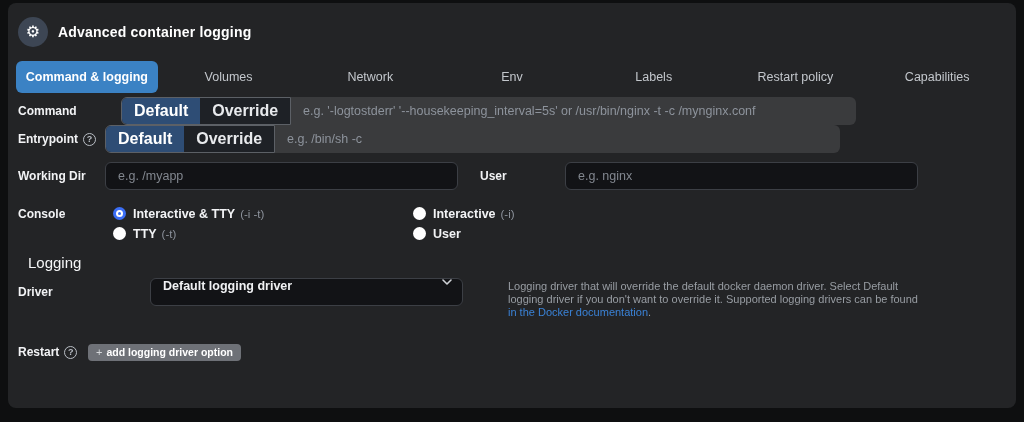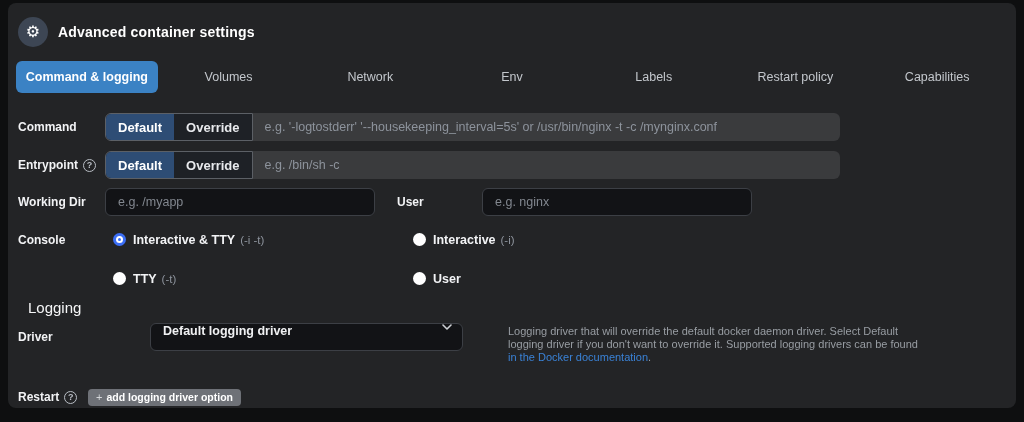--- a/index.html
+++ b/index.html
@@ -41,41 +41,41 @@
     color:#b9bec5; font-size:9px; font-weight:700; line-height:1;
     display:inline-flex; align-items:center; justify-content:center; cursor:pointer;
   }
   
   .combo { width:735px; display:flex; height:28px; }
   .toggle-group {
     display:flex; flex-shrink:0; border:1px solid #5c6066;
     border-radius:6px 0 0 6px; overflow:hidden;
   }
   .toggle-btn {
-    border:none; padding:0 12px; font-size:13px; font-weight:600;
+    border:none; padding:0 12px; font-size:16px; font-weight:600;
     background:#1e2126; color:#e8eaed; cursor:pointer; font-family:inherit;
   }
   .toggle-btn.active { background:#2e4d75; color:#ffffff; }
   .combo-input {
     flex:1; background:#3a3b3d; border:none; border-radius:0 6px 6px 0;
     color:#e8eaed; font-size:12.5px; padding:0 12px; outline:none; font-family:inherit;
   }
   .combo-input::placeholder { color:#8d939c; }
   
   .dark-input {
-    width:270px; height:28px; background:#121316; border:1px solid #3c3f45;
+    width:353px; height:28px; background:#121316; border:1px solid #3c3f45;
     border-radius:6px; color:#e8eaed; font-size:12.5px; padding:0 12px;
     outline:none; font-family:inherit;
   }
   .dark-input::placeholder { color:#82878f; }
   .user-label { width:85px; margin-left:22px; }
   
   .console-row { align-items:flex-start; }
   .console-row .row-label { height:19px; }
-  .console-grid { display:grid; grid-template-columns:300px auto; row-gap:20px; }
+  .console-grid { display:grid; grid-template-columns:300px auto; row-gap:1px; }
   .radio-item { display:flex; align-items:center; height:19px; gap:7px; padding-left:8px; cursor:pointer; }
   .radio { width:13px; height:13px; border-radius:50%; background:#ffffff; flex-shrink:0; }
   .radio.selected { background:#3b6ef5; display:flex; align-items:center; justify-content:center; }
   .radio-inner { width:7px; height:7px; border-radius:50%; background:#ffffff; display:flex; align-items:center; justify-content:center; }
   .radio-dot { width:3px; height:3px; border-radius:50%; background:#3b6ef5; }
   .radio-label { font-size:12.5px; font-weight:600; color:#f2f3f5; }
   .radio-flag { font-size:11.5px; color:#8d939c; margin-left:-2px; }
   
   .section-title { font-size:15px; font-weight:500; color:#f5f6f7; margin:11px 0 0 10px; }
   .driver-row { align-items:flex-start;gap:45px; }
@@ -90,36 +90,36 @@
   
   .options-row { margin-top:24px; }
   .options-label { width:60px; }
   .add-option-btn {
     height:17px; margin-left:10px; background:#6e7177; border:none; border-radius:4px;
     color:#ffffff; font-size:10.5px; font-weight:700;
     display:flex; align-items:center; gap:4px; padding:0 8px; cursor:pointer; font-family:inherit;
   }
   .plus { color:#d6d8db; font-weight:400; font-size:11px; line-height:1; }
   
-  .mt-cmd { margin-top:20px; }
-  .mt-entry { margin-top:10px; }
+  .mt-cmd { margin-top:4px;gap:16px; }
+  .mt-entry { }
   .mt-wd { margin-top:9px; }
   .mt-console { margin-top:14px; }
   .mt-driver { margin-top:7px; }
 </style>
 </head>
 <body>
 
 <div class="panel">
 
   <div class="header">
     <div class="gear-badge">
       <span>⚙</span>
     </div>
-    <h1 class="title">Advanced container settings</h1>
+    <h1 class="title">Advanced container logging</h1>
   </div>
 
   <div class="tabs">
     <div class="tab active">
         <span>Command &amp; logging</span>
       </div>
     <div class="tab">
         <span>Volumes</span>
       </div>
     <div class="tab">

